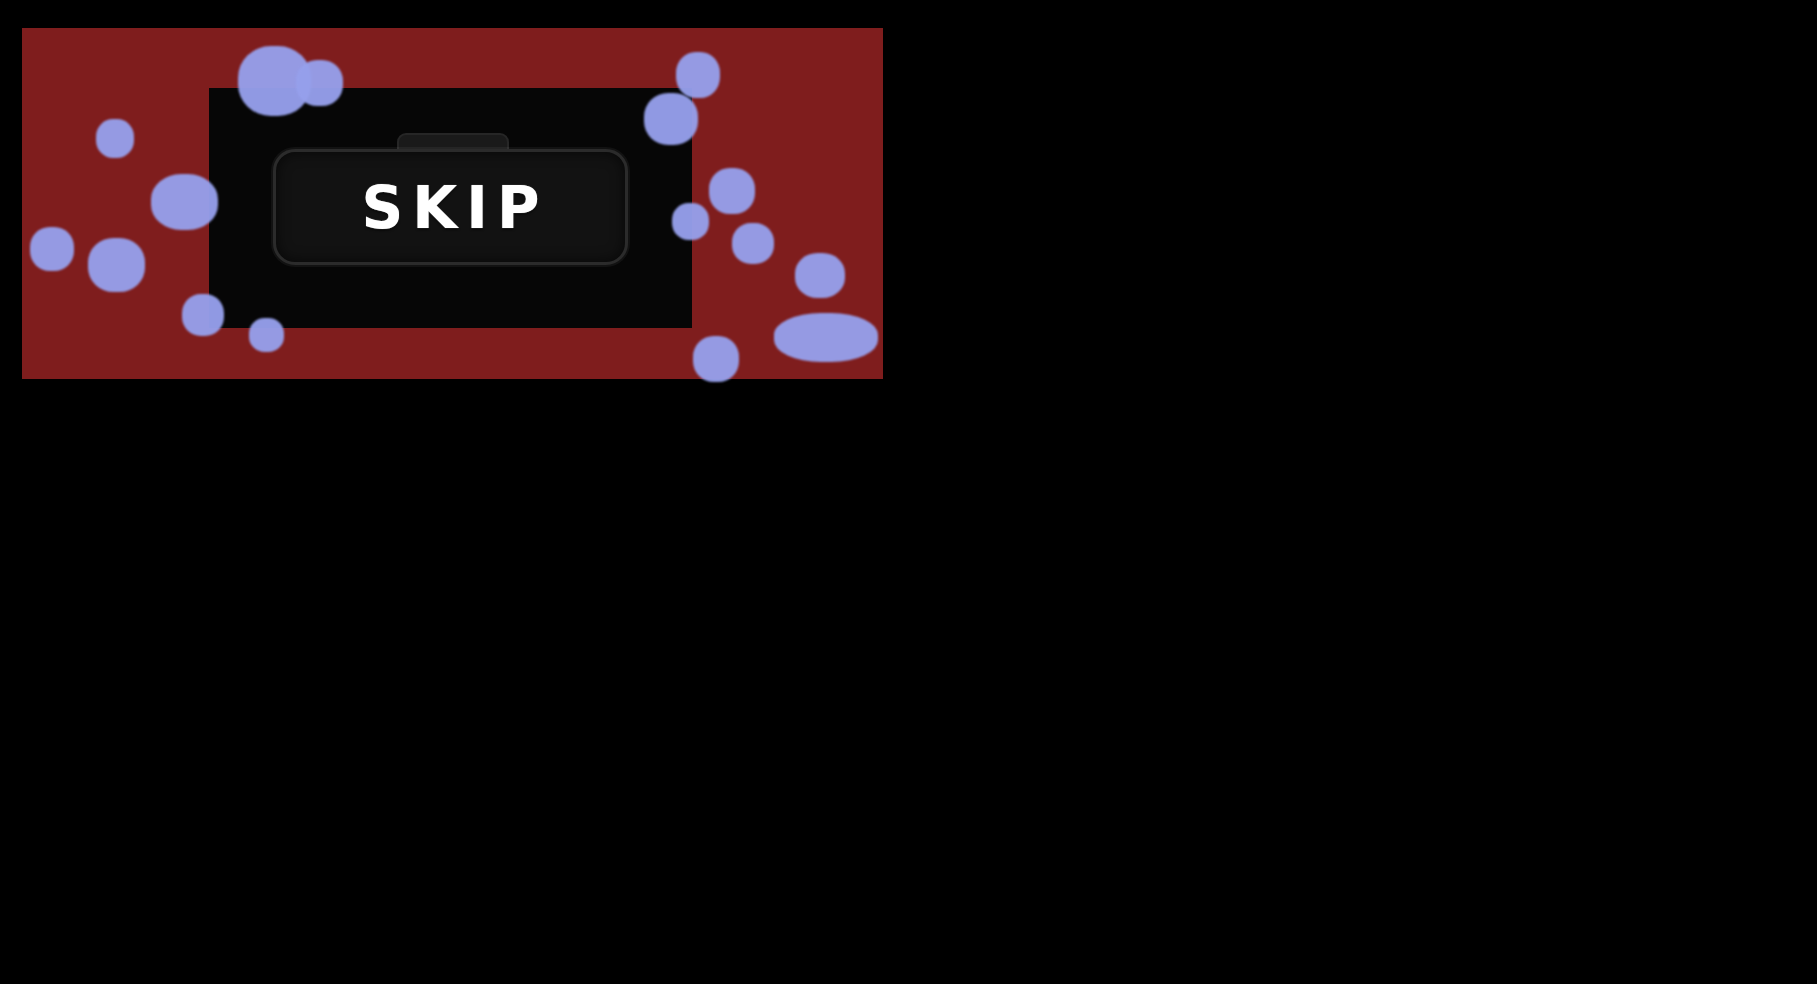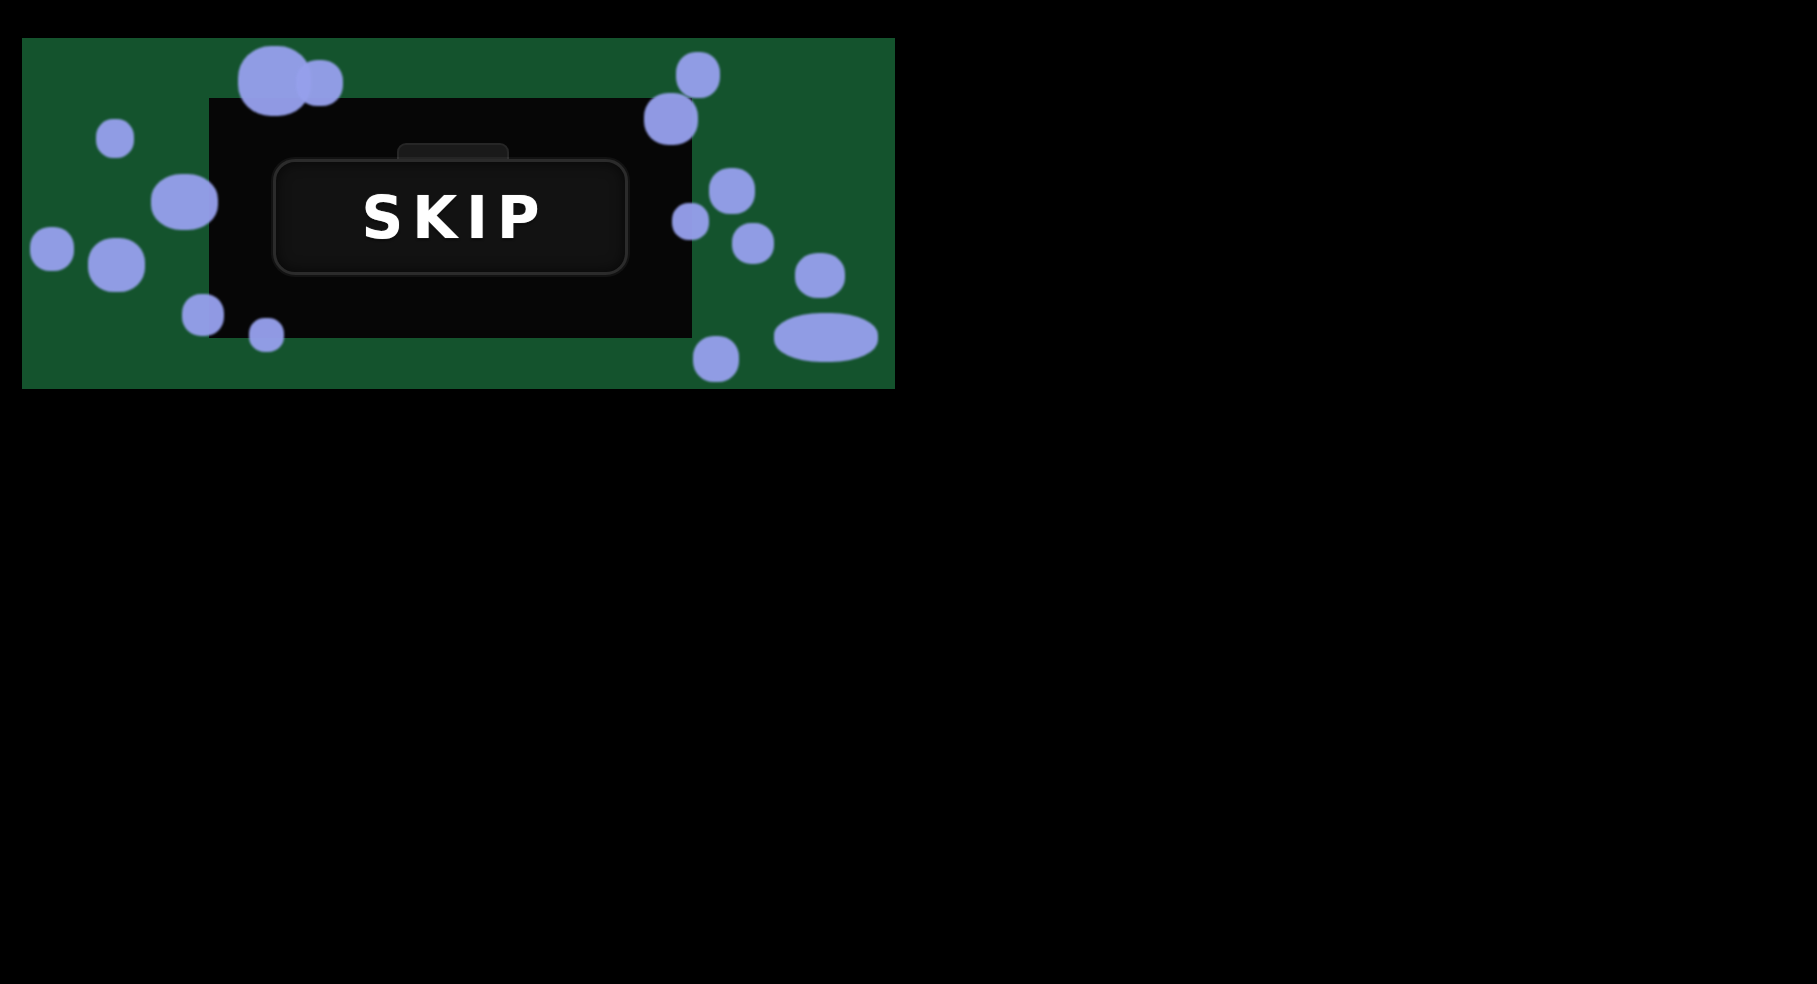--- a/index.html
+++ b/index.html
@@ -13,25 +13,24 @@
   }
   .page {
     position: relative;
     width: 1817px;
     height: 984px;
     background: #000000;
   }
   .panel {
     position: absolute;
     left: 22px;
-    top: 38px;
+    top: 28px;
     width: 861px;
     height: 351px;
-    background: #14532d;
-    padding-left: 12px;
+    background: #7f1d1d;
   }
   .stage {
     position: absolute;
     left: 187px;
     top: 60px;
     width: 483px;
     height: 240px;
     background: #060606;
   }
   .notch {

